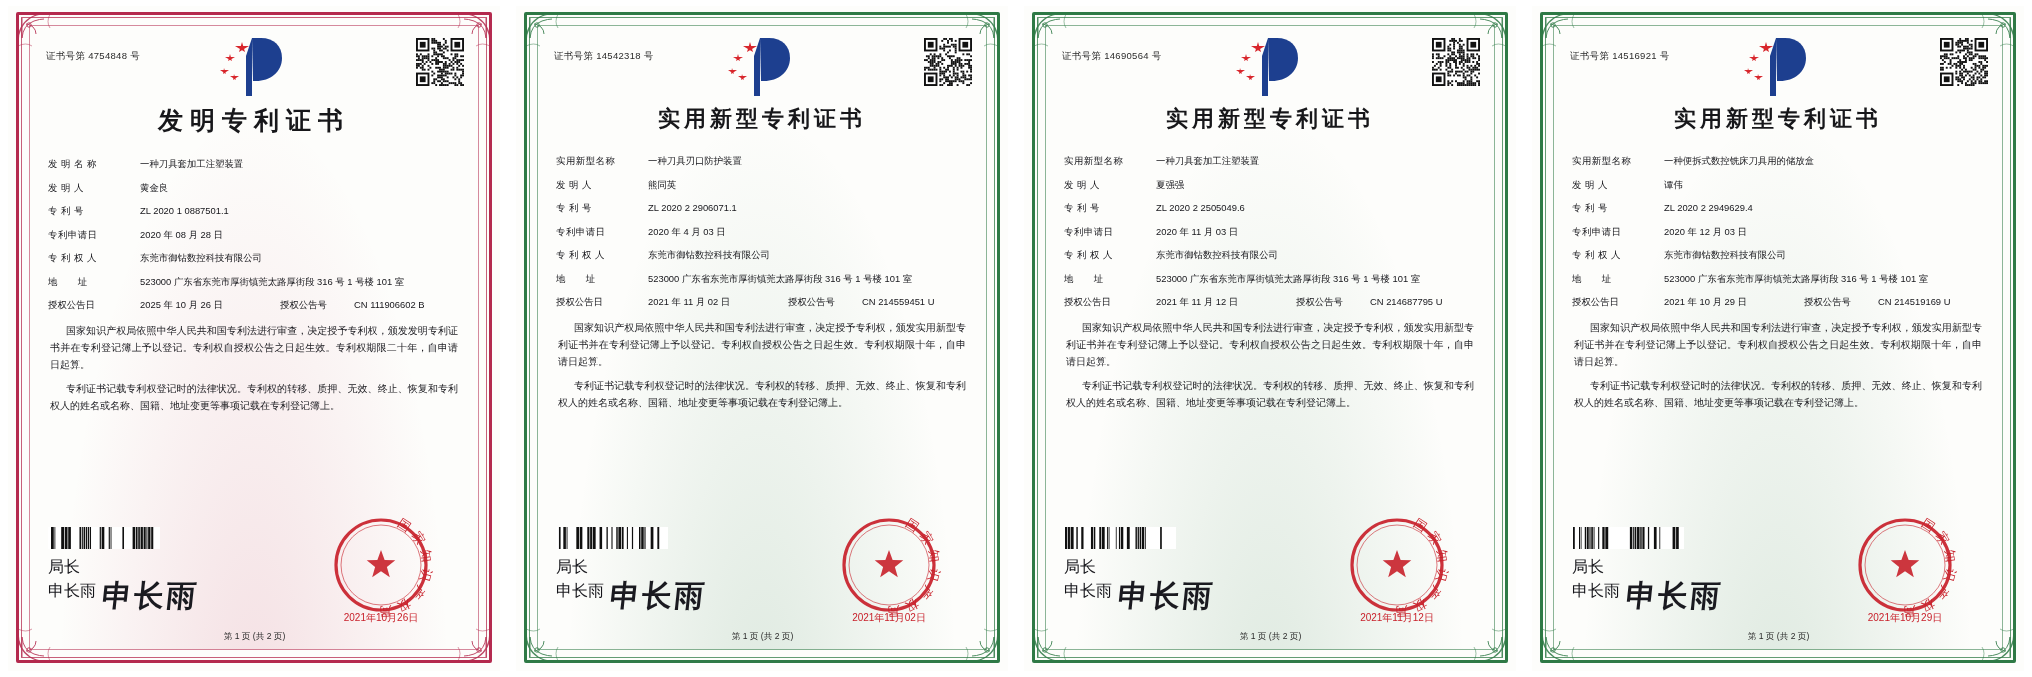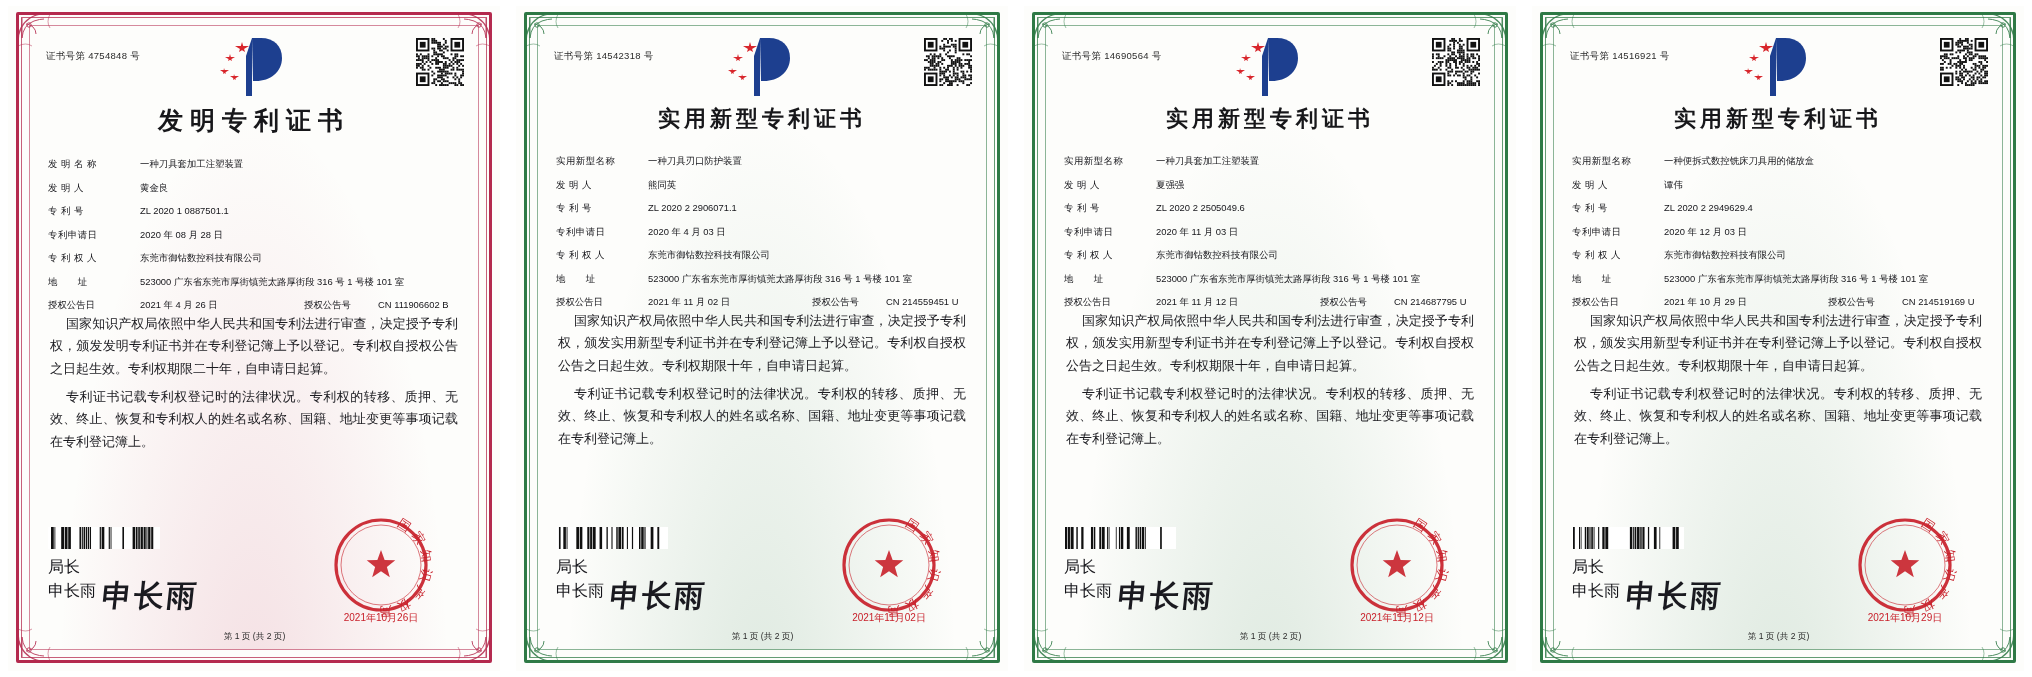--- a/index.html
+++ b/index.html
@@ -141,31 +141,31 @@
     white-space: nowrap;
     letter-spacing: .5px;
   }
   .row .val {
     flex: 1 1 auto;
     word-break: break-all;
   }
   .halfrow {
     display: flex;
     align-items: flex-start;
-    gap: 24px;
+    margin-bottom: 9px;
   }
   .halfrow .cellA { flex: 0 0 232px; display:flex; }
   .halfrow .cellB { flex: 1 1 auto; display:flex; }
   .halfrow .lbl { width: 92px; flex: 0 0 auto; white-space: nowrap; }
   .halfrow .lbl.w2 { width: 74px; }
   .halfrow .val { flex: 1 1 auto; }
 
   .para {
     padding: 0 16px;
-    font-size: 13px;
+    font-size: 10px;
     line-height: 1.72;
     color: #1b1b20;
     text-align: justify;
     font-family: "Liberation Serif", serif;
   }
   .para p { margin: 0 0 6px 0; text-indent: 16px; }
 
   .barcode {
     position: absolute;
     left: 14px;
@@ -531,21 +531,21 @@
             <span class="lbl">专 利 权 人</span>
             <span class="val">东莞市御钻数控科技有限公司</span>
           </div>
           <div class="row">
             <span class="lbl">地　　址</span>
             <span class="val">523000  广东省东莞市厚街镇莞太路厚街段 316 号 1 号楼 101 室</span>
           </div>
           <div class="halfrow">
             <span class="cellA">
               <span class="lbl">授权公告日</span>
-              <span class="val">2021 年 4 月 26 日</span>
+              <span class="val">2025 年 10 月 26 日</span>
             </span>
             <span class="cellB">
               <span class="lbl w2">授权公告号</span>
               <span class="val">CN 111906602 B</span>
             </span>
           </div>
         </div>
 
         <div class="para">
             <p>国家知识产权局依照中华人民共和国专利法进行审查，决定授予专利权，颁发发明专利证书并在专利登记簿上予以登记。专利权自授权公告之日起生效。专利权期限二十年，自申请日起算。</p>

